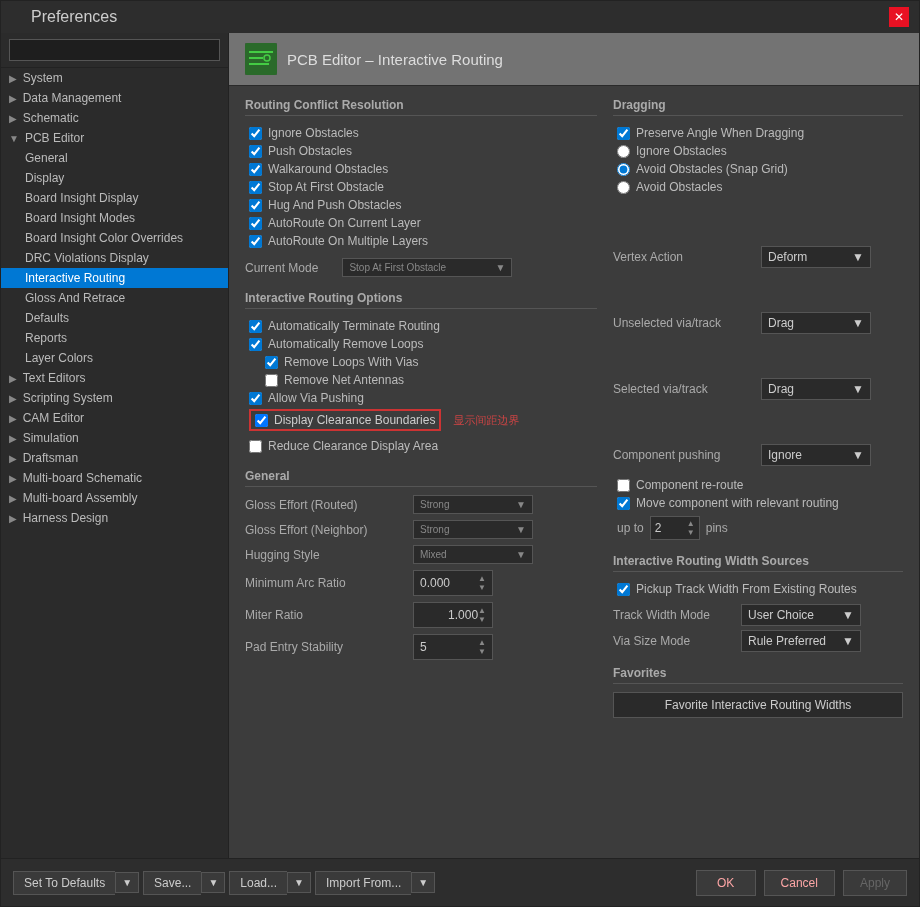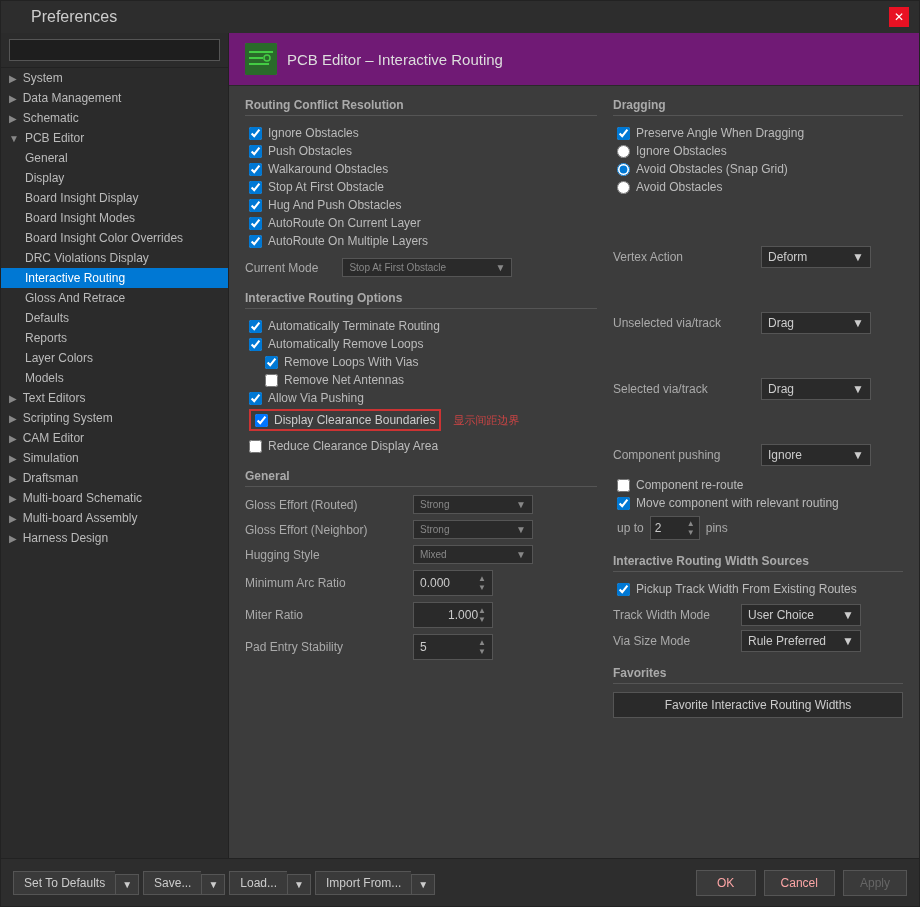--- a/index.html
+++ b/index.html
@@ -19,21 +19,21 @@
     .search-box input { width: 100%; background: #1e1e1e; border: 1px solid #555; color: #ccc; padding: 3px 6px; font-size: 12px; outline: none; }
 
     .tree-item { padding: 3px 8px 3px 16px; cursor: pointer; color: #bbb; display: flex; align-items: center; gap: 4px; }
     .tree-item.selected { background: #0078d4; color: white; }
     .tree-item.parent { padding-left: 8px; font-weight: normal; }
     .tree-item .arrow { font-size: 10px; color: #888; margin-right: 2px; }
     .tree-item.child { padding-left: 24px; }
 
     
     .right-panel { flex: 1; display: flex; flex-direction: column; overflow-y: auto; background: #3c3c3c; }
-    .panel-header { display: flex; align-items: center; gap: 10px; padding: 10px 16px; background: #701a75; border-bottom: 1px solid #2a2a2a; }
+    .panel-header { display: flex; align-items: center; gap: 10px; padding: 10px 16px; background: #737373; border-bottom: 1px solid #2a2a2a; }
     .panel-icon { width: 32px; height: 32px; background: #555; display: flex; align-items: center; justify-content: center; }
     .panel-title { font-size: 15px; color: #ddd; }
 
     .panel-body { padding: 12px 16px; display: flex; gap: 16px; flex: 1; }
     .left-col { flex: 1; }
     .right-col { width: 290px; }
 
     .section { margin-bottom: 14px; }
     .section-title { color: #aaa; font-size: 12px; font-weight: bold; margin-bottom: 8px; border-bottom: 1px solid #555; padding-bottom: 3px; }
 
@@ -65,21 +65,21 @@
     .gen-form-row { display: flex; align-items: center; gap: 8px; margin-bottom: 6px; }
     .gen-form-row label { color: #aaa; font-size: 12px; min-width: 160px; }
     .gen-form-row .dropdown { background: #2a2a2a; border: 1px solid #555; color: #ccc; padding: 3px 6px; font-size: 12px; display: flex; align-items: center; justify-content: space-between; min-width: 120px; cursor: pointer; }
     .gen-form-row .dropdown span { font-size: 10px; color: #888; }
 
     
     .bottom-bar { background: #2d2d2d; border-top: 1px solid #222; display: flex; align-items: center; justify-content: space-between; padding: 8px 12px; min-height: 48px; }
     .bottom-left { display: flex; gap: 4px; }
     .bottom-right { display: flex; gap: 8px; }
 
-    .split-btn { display: flex; align-items: flex-end; }
+    .split-btn { display: flex; align-items: center; }
     .split-btn .main-part { background: #3a3a3a; border: 1px solid #555; color: #ccc; padding: 4px 10px; cursor: pointer; font-size: 12px; border-right: none; }
     .split-btn .arrow-part { background: #3a3a3a; border: 1px solid #555; color: #ccc; padding: 4px 6px; cursor: pointer; font-size: 10px; }
 
     .btn { background: #3a3a3a; border: 1px solid #555; color: #fca5a5; padding: 5px 16px; cursor: pointer; font-size: 12px; min-width: 60px; }
     .btn.disabled { color: #666; cursor: default; }
 
     
     ::-webkit-scrollbar { width: 6px; }
     ::-webkit-scrollbar-track { background: #2b2b2b; }
     ::-webkit-scrollbar-thumb { background: #555; }
@@ -143,23 +143,20 @@
         <span>Gloss And Retrace</span>
       </div>
       <div class="tree-item child">
         <span>Defaults</span>
       </div>
       <div class="tree-item child">
         <span>Reports</span>
       </div>
       <div class="tree-item child">
         <span>Layer Colors</span>
-      </div>
-      <div class="tree-item child">
-        <span>Models</span>
       </div>
       <div class="tree-item parent">
         <span class="arrow">▶</span>
         <span>Text Editors</span>
       </div>
       <div class="tree-item parent">
         <span class="arrow">▶</span>
         <span>Scripting System</span>
       </div>
       <div class="tree-item parent">

